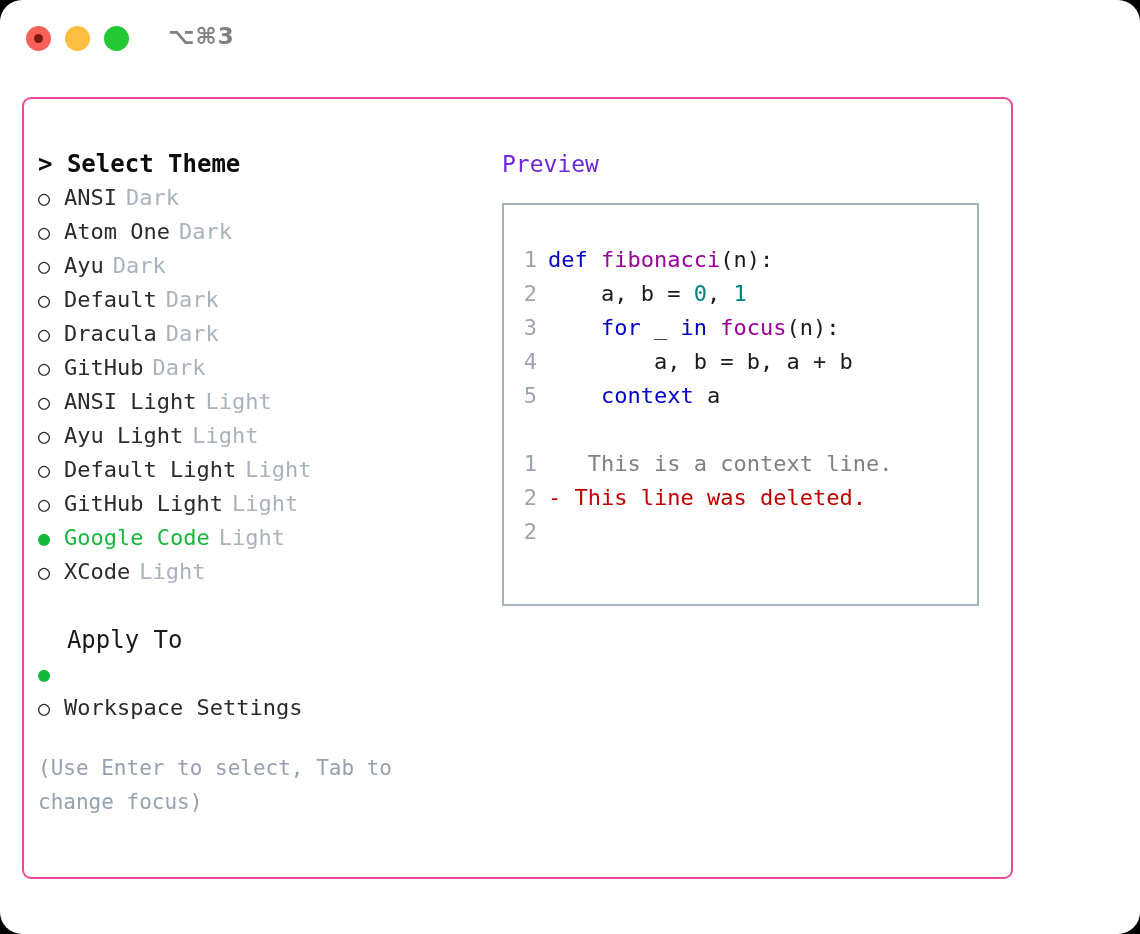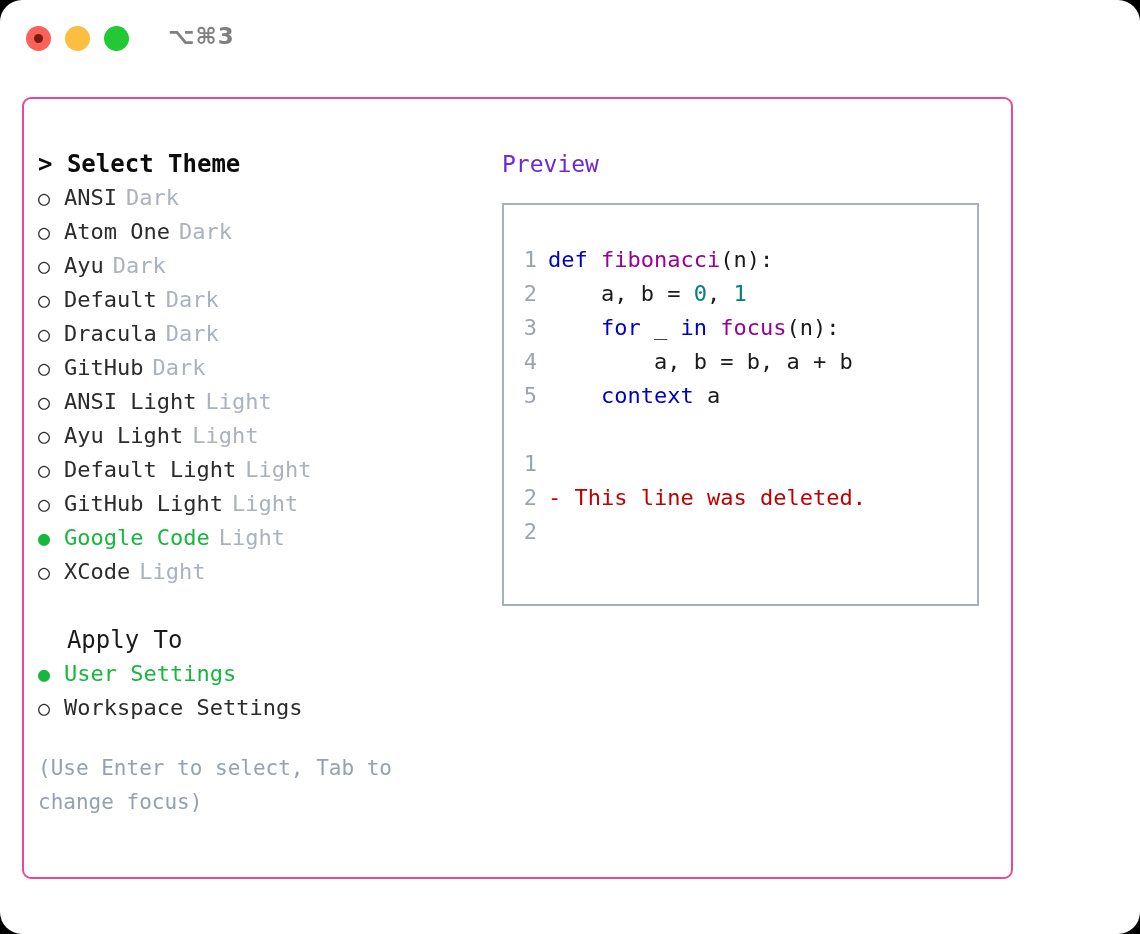--- a/index.html
+++ b/index.html
@@ -219,40 +219,40 @@
             <div class="opt"><span class="marker">○</span><span class="opt-label">GitHub Light</span><span class="opt-tag">Light</span></div>
             <div class="opt selected"><span class="marker sel">●</span><span class="opt-label">Google Code</span><span class="opt-tag">Light</span></div>
             <div class="opt"><span class="marker">○</span><span class="opt-label">XCode</span><span class="opt-tag">Light</span></div>
           </div>
 
         <div class="spacer-line"></div>
 
         <div class="section-head unfocused">  Apply To</div>
 
         <div class="opt-list" id="apply-options">
-            <div class="opt selected"><span class="marker sel">●</span><span class="opt-label">User Settings</span></div>
+            <div class="opt selected"><span class="marker sel">●</span></div>
             <div class="opt"><span class="marker">○</span><span class="opt-label">Workspace Settings</span></div>
           </div>
 
         <div class="hint">(Use Enter to select, Tab to change focus)</div>
       </div>
 
       <div class="right-col">
         <div class="preview-title">Preview</div>
         <div class="preview-box">
           <div id="code-block">
               <div class="code-line"><span class="ln">1</span><span class="code-text"><span class="tok-kw">def </span><span class="tok-fn">fibonacci</span><span class="tok-punc">(n):</span></span></div>
               <div class="code-line"><span class="ln">2</span><span class="code-text"><span class="tok-punc">    a, b = </span><span class="tok-num">0</span><span class="tok-punc">, </span><span class="tok-num">1</span></span></div>
               <div class="code-line"><span class="ln">3</span><span class="code-text"><span class="tok-punc">    </span><span class="tok-kw">for</span><span class="tok-punc"> _ </span><span class="tok-kw">in</span><span class="tok-punc"> </span><span class="tok-fn">focus</span><span class="tok-punc">(n):</span></span></div>
               <div class="code-line"><span class="ln">4</span><span class="code-text"><span class="tok-punc">        a, b = b, a + b</span></span></div>
               <div class="code-line"><span class="ln">5</span><span class="code-text"><span class="tok-punc">    </span><span class="tok-kw">context</span><span class="tok-punc"> a</span></span></div>
             </div>
           <div class="blank-line"></div>
           <div id="diff-block">
-              <div class="code-line"><span class="ln">1</span></div>
+              <div class="code-line"><span class="ln">1</span><span class="diff-ctx">   This is a context line.</span></div>
               <div class="code-line"><span class="ln">2</span><span class="diff-del">- This line was deleted.</span></div>
               <div class="code-line"><span class="ln">2</span></div>
             </div>
         </div>
       </div>
 
     </div>
   </div>
 </div>
 

